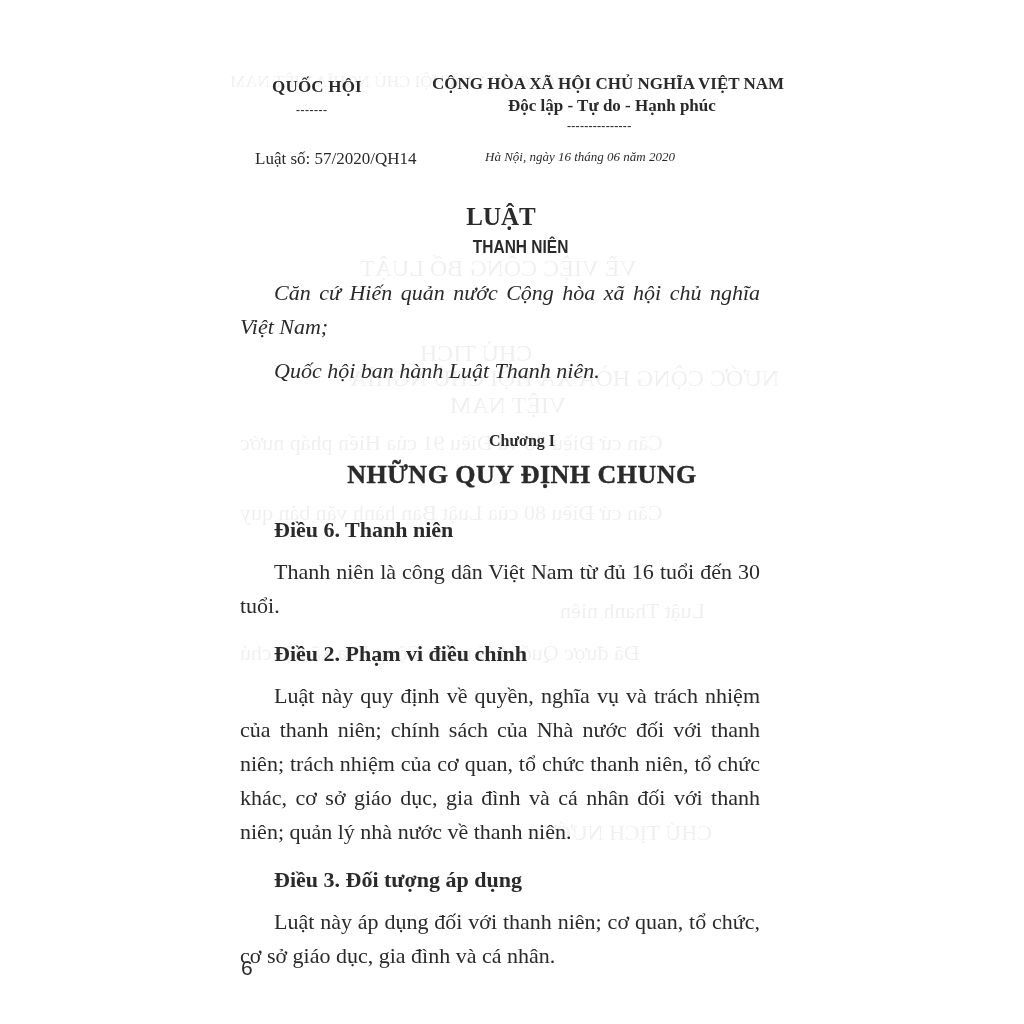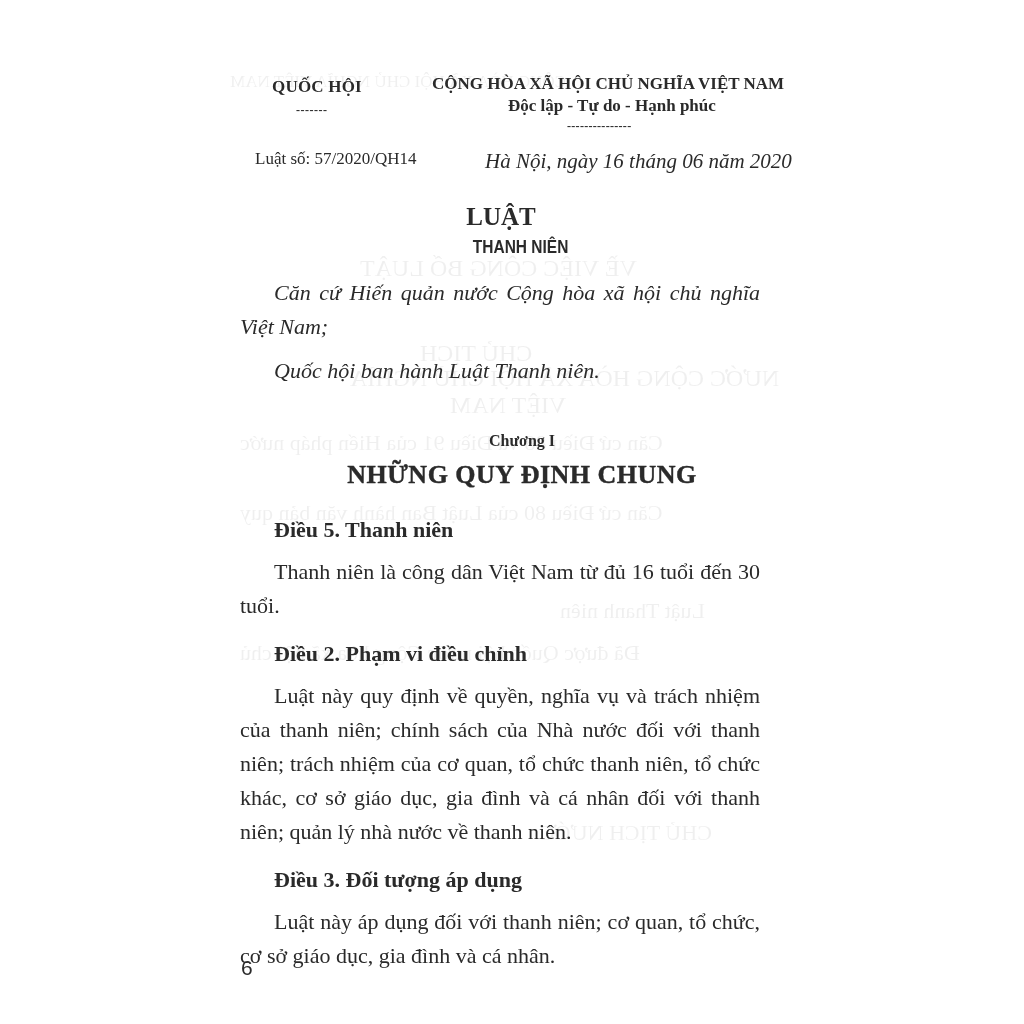--- a/index.html
+++ b/index.html
@@ -51,21 +51,21 @@
     .hdr-right-rule {
       left: 567px; top: 119px;
       font-size: 12px; font-weight: bold; letter-spacing: 0.3px;
     }
     .law-number {
       left: 255px; top: 149px;
       font-size: 17px;
     }
     .place-date {
       left: 485px; top: 149px;
-      font-size: 21px; font-style: italic;
+      font-size: 13px; font-style: italic;
     }
     .law-word {
       left: 0; width: 982px; top: 203px; text-align: center;
       font-size: 25px; font-weight: bold;
       padding-left: 20px; box-sizing: border-box;
     }
     .law-name {
       left: 0; width: 1024px; top: 237px; text-align: center;
       font-family: "Liberation Sans", sans-serif;
       font-size: 18px; font-weight: bold;
@@ -136,21 +136,21 @@
   <div class="body-text preamble">
     <p class="para">Căn cứ Hiến quản nước Cộng hòa xã hội chủ nghĩa Việt Nam;</p>
     <p class="para">Quốc hội ban hành Luật Thanh niên.</p>
   </div>
 
   <div class="chapter chapter-num">Chương I</div>
   <div class="chapter chapter-title">NHỮNG QUY ĐỊNH CHUNG</div>
 
   <div class="body-text articles">
     <div class="article">
-      <p class="article-heading">Điều 5. Thanh niên</p>
+      <p class="article-heading">Điều 6. Thanh niên</p>
       <p class="art-body">Thanh niên là công dân Việt Nam từ đủ 16 tuổi đến 30 tuổi.</p>
     </div>
     <div class="article">
       <p class="article-heading">Điều 2. Phạm vi điều chỉnh</p>
       <p class="art-body">Luật này quy định về quyền, nghĩa vụ và trách nhiệm của thanh niên; chính sách của Nhà nước đối với thanh niên; trách nhiệm của cơ quan, tổ chức thanh niên, tổ chức khác, cơ sở giáo dục, gia đình và cá nhân đối với thanh niên; quản lý nhà nước về thanh niên.</p>
     </div>
     <div class="article">
       <p class="article-heading">Điều 3. Đối tượng áp dụng</p>
       <p class="art-body">Luật này áp dụng đối với thanh niên; cơ quan, tổ chức, cơ sở giáo dục, gia đình và cá nhân.</p>
     </div>

